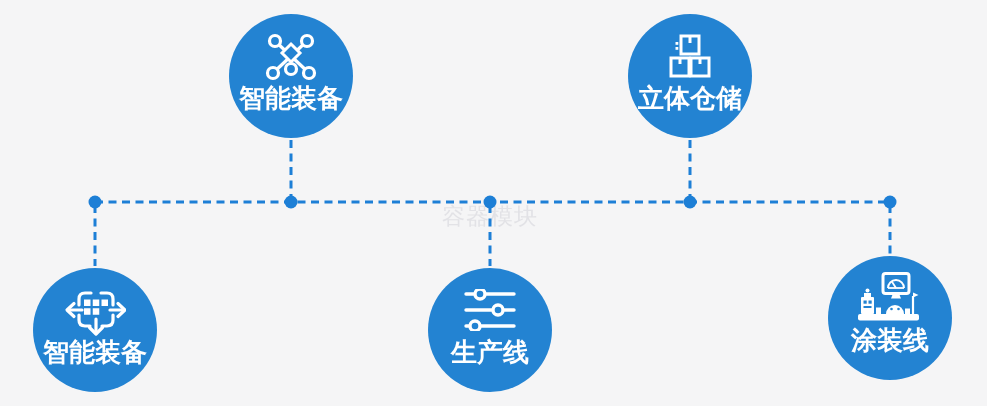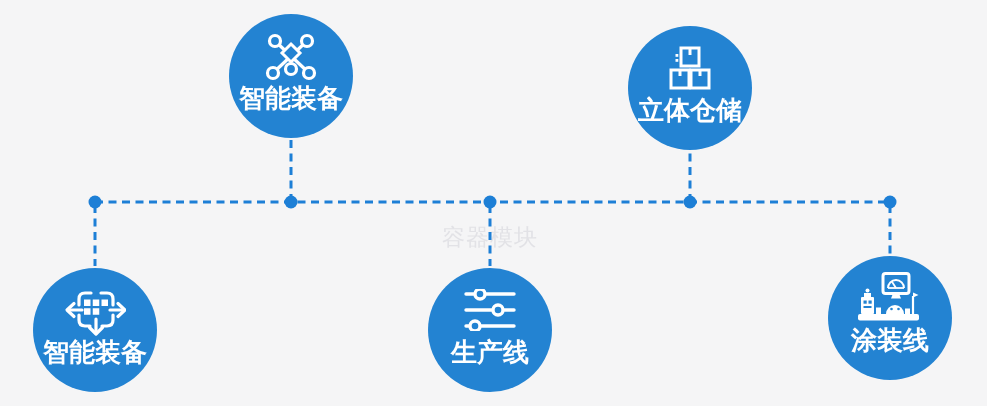--- a/index.html
+++ b/index.html
@@ -25,21 +25,20 @@
     position:absolute;
     left:390px;
     top:201px;
     width:200px;
     text-align:center;
     font-size:23px;
     letter-spacing:1px;
     color:var(--watermark-gray);
     user-select:none;
     z-index:1;
-    margin-top:21px;
   }
   .connectors{
     position:absolute;
     left:0;top:0;
     z-index:2;
   }
   .node{
     position:absolute;
     width:124px;
     height:124px;
@@ -107,21 +106,21 @@
           <circle cx="44" cy="10" r="5.5"></circle>
           <circle cx="10" cy="42" r="5.5"></circle>
           <circle cx="46" cy="42" r="5.5"></circle>
           <circle cx="28" cy="38" r="5.5"></circle>
         </g>
       </svg>
     </div>
     <div class="node-label">智能装备</div>
   </div>
 
-  <div class="node" style="left:628px;top:26px;">
+  <div class="node" style="left:628px;top:14px;">
     <div class="icon-box">
       <svg width="46" height="44" viewBox="0 0 46 44">
         <g stroke="#fff" stroke-width="3" fill="none">
           <rect x="14" y="2" width="18" height="18"></rect>
           <line x1="23" y1="2" x2="23" y2="9"></line>
           <rect x="4" y="24" width="18" height="18"></rect>
           <line x1="13" y1="24" x2="13" y2="30"></line>
           <rect x="24" y="24" width="18" height="18"></rect>
           <line x1="33" y1="24" x2="33" y2="30"></line>
         </g>

